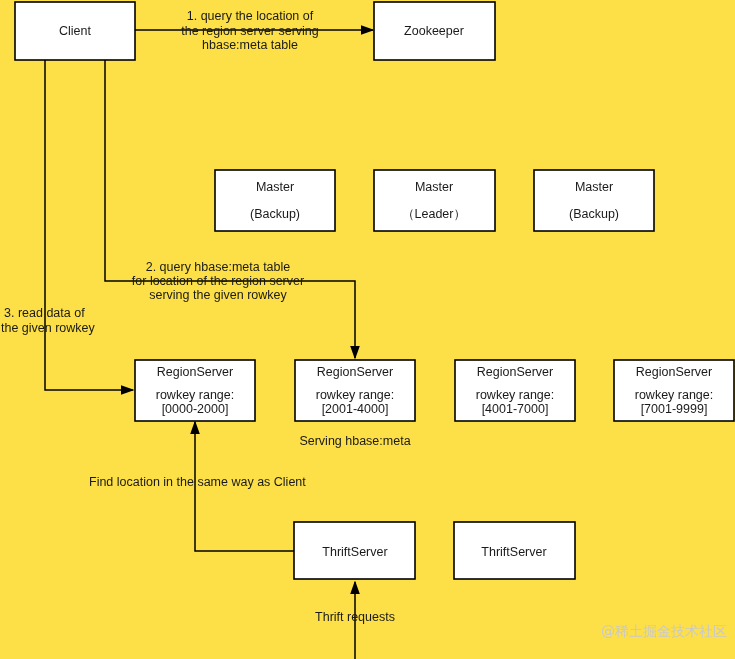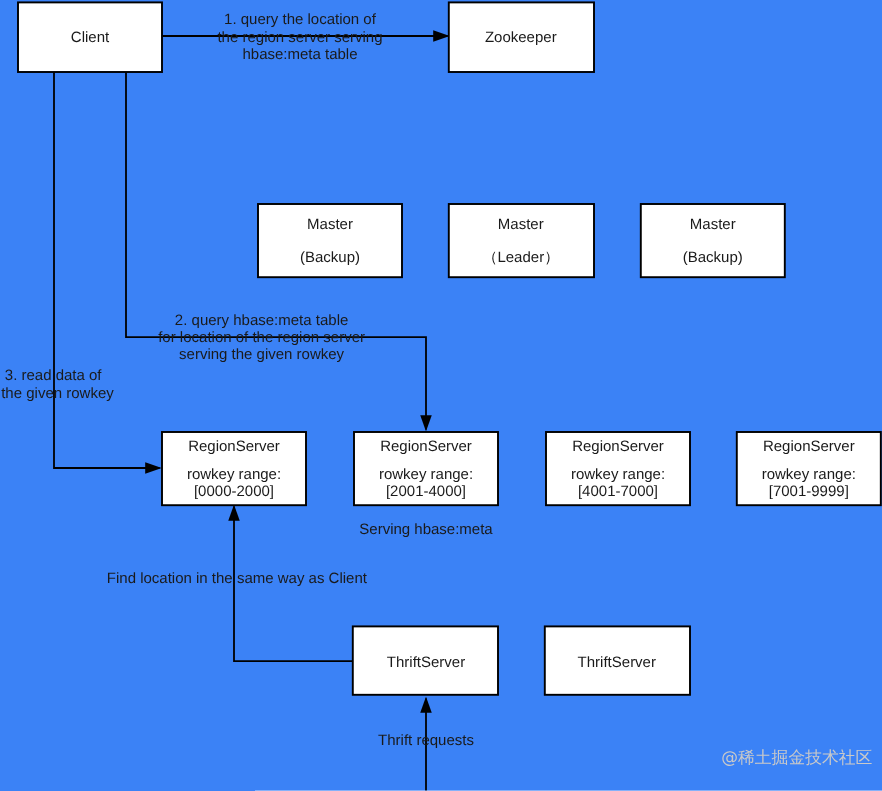--- a/index.html
+++ b/index.html
@@ -7,21 +7,21 @@
     padding: 0;
     background: #ffffff;
   }
   body {
     font-family: "Liberation Sans", sans-serif;
   }
   #diagram-root {
     position: relative;
     width: 735px;
     height: 659px;
-    background: #3b82f6;
+    background: #fde047;
     overflow: hidden;
   }
   svg#hbase-diagram {
     display: block;
     width: 735px;
     height: 659px;
   }
   .node-box {
     fill: #ffffff;
     stroke: #000000;

